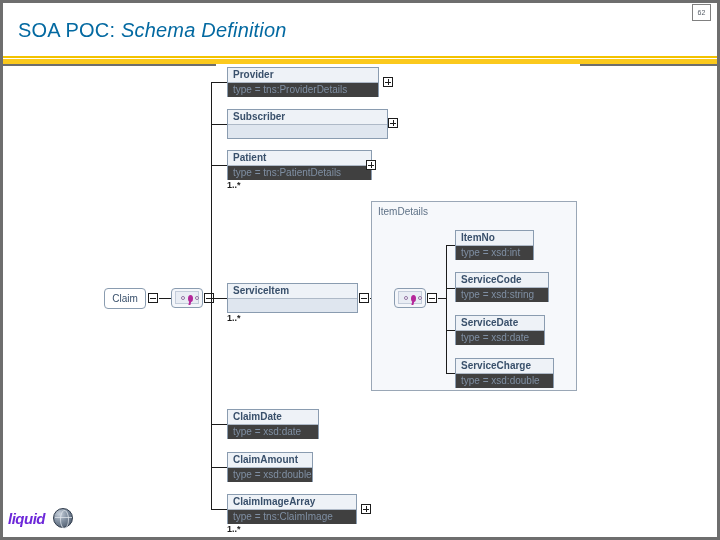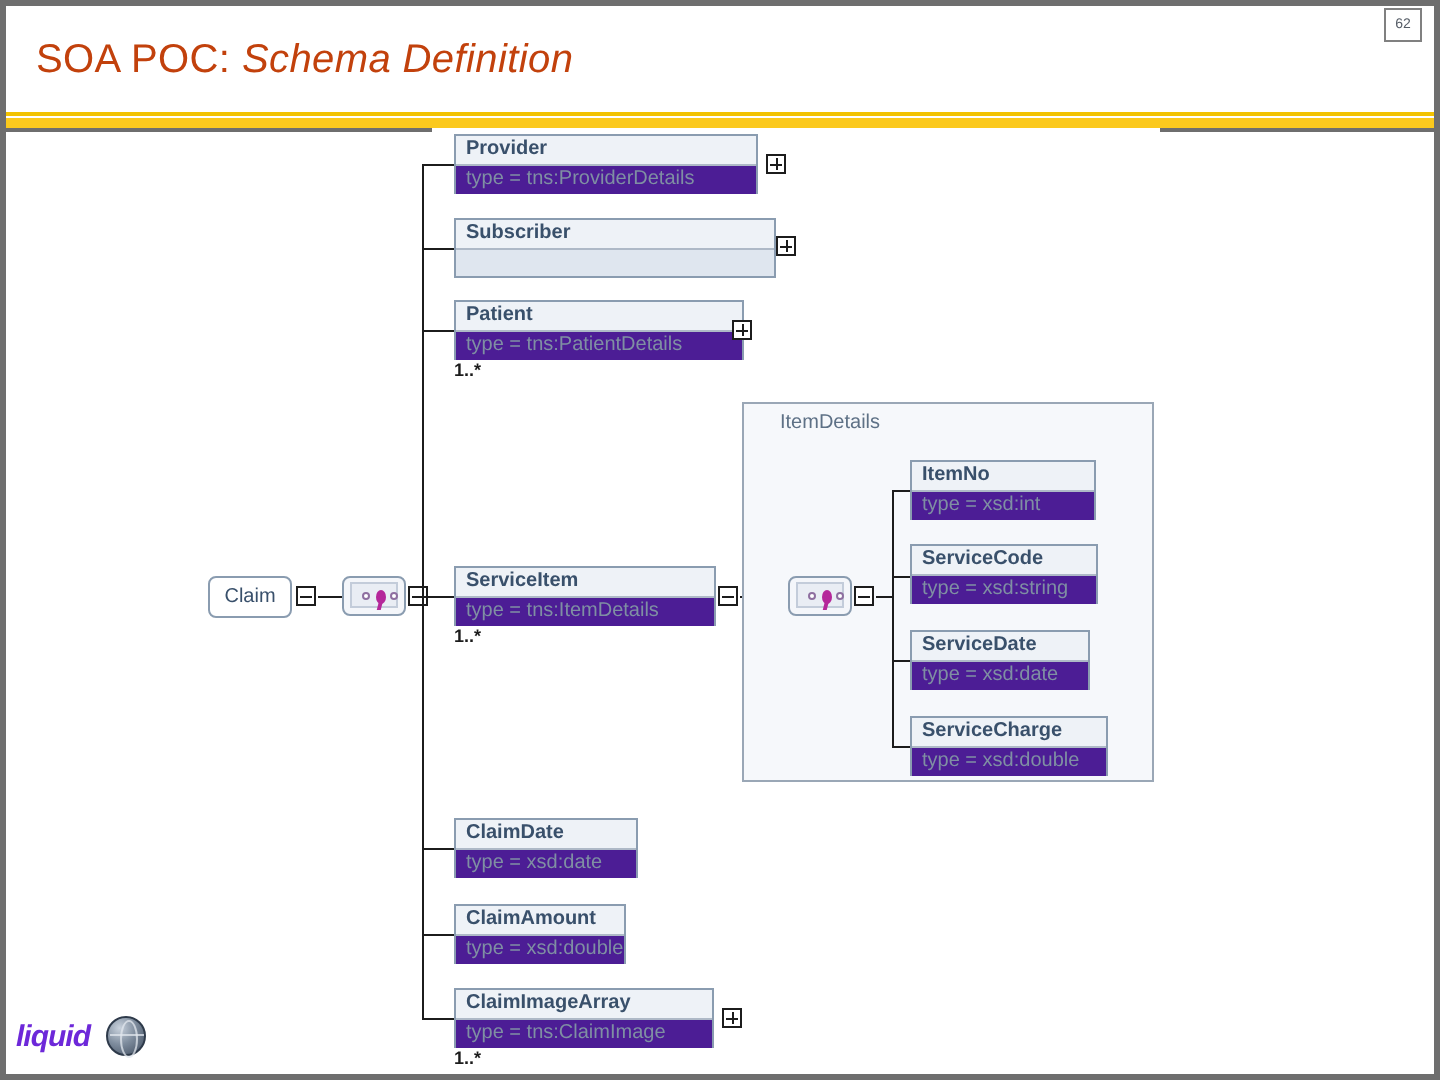--- a/index.html
+++ b/index.html
@@ -20,21 +20,21 @@
   .frame-top    { position:absolute; left:0; top:0;    width:720px; height:3px; background:#6e6e6e; }
   .frame-bottom { position:absolute; left:0; bottom:0; width:720px; height:3px; background:#6e6e6e; }
   .frame-left   { position:absolute; left:0; top:0;    width:3px;  height:540px; background:#6e6e6e; }
   .frame-right  { position:absolute; right:0; top:0;   width:3px;  height:540px; background:#6e6e6e; }
 
   
   .title {
     position: absolute;
     left: 18px; top: 19px;
     font-size: 20px;
-    color: #c2410c;
+    color: #0369a1;
     letter-spacing: 0.2px;
     white-space: nowrap;
   }
   .title .reg { font-style: normal; }
   .title .ital { font-style: italic; }
 
   .page-num {
     position: absolute;
     right: 9px; top: 4px;
     width: 19px; height: 17px;
@@ -73,21 +73,21 @@
     white-space: nowrap;
     overflow: hidden;
   }
   .node .ty {
     display: block;
     height: 14px;
     line-height: 13px;
     padding-left: 5px;
     font-size: 10px;
     color: #7f8fa3;
-    background: #4c1d95;
+    background: #404040;
     white-space: nowrap;
     overflow: hidden;
   }
   .root-node {
     position: absolute;
     border: 1px solid #8a9cb0;
     border-radius: 4px;
     background: #ffffff;
     font-size: 10px;
     color: #39506b;
@@ -173,21 +173,20 @@
     position: absolute;
     border: 1px solid #9aa7b6;
     background: #f6f8fb;
   }
   .group .glabel {
     position: absolute;
     left: 6px; top: 4px;
     font-size: 10px;
     color: #5e7186;
     white-space: nowrap;
-    margin-left: 12px;
   }
 
   
   .logo {
     position: absolute;
     left: 8px; bottom: 10px;
     width: 88px; height: 24px;
   }
   .logo .word {
     position: absolute;
@@ -284,21 +283,20 @@
 
   <div class="node" style="left:227px; top:150px; width:145px;">
     <span class="nm">Patient</span>
     <span class="ty">type = tns:PatientDetails</span>
   </div>
   <div class="ctrl plus" style="left:366px; top:160px;"></div>
   <div class="card" style="left:227px; top:180px;">1..*</div>
 
   <div class="node" style="left:227px; top:283px; width:131px;">
     <span class="nm">ServiceItem</span>
-    <span class="ty">type = tns:ItemDetails</span>
   </div>
   <div class="ctrl" style="left:359px; top:293px;"></div>
   <div class="card" style="left:227px; top:313px;">1..*</div>
   <div class="ln-h" style="left:370px; top:298px; width:24px;"></div>
 
   <div class="node" style="left:227px; top:409px; width:92px;">
     <span class="nm">ClaimDate</span>
     <span class="ty">type = xsd:date</span>
   </div>
 
@@ -328,21 +326,21 @@
   <div class="ctrl" style="left:427px; top:293px;"></div>
 
   <div class="ln-h" style="left:438px; top:298px; width:9px;"></div>
   <div class="ln-v" style="left:446px; top:245px; height:128px;"></div>
 
   <div class="ln-h" style="left:446px; top:245px; width:9px;"></div>
   <div class="ln-h" style="left:446px; top:288px; width:9px;"></div>
   <div class="ln-h" style="left:446px; top:330px; width:9px;"></div>
   <div class="ln-h" style="left:446px; top:373px; width:9px;"></div>
 
-  <div class="node" style="left:455px; top:230px; width:93px;">
+  <div class="node" style="left:455px; top:230px; width:79px;">
     <span class="nm">ItemNo</span>
     <span class="ty">type = xsd:int</span>
   </div>
 
   <div class="node" style="left:455px; top:272px; width:94px;">
     <span class="nm">ServiceCode</span>
     <span class="ty">type = xsd:string</span>
   </div>
 
   <div class="node" style="left:455px; top:315px; width:90px;">

